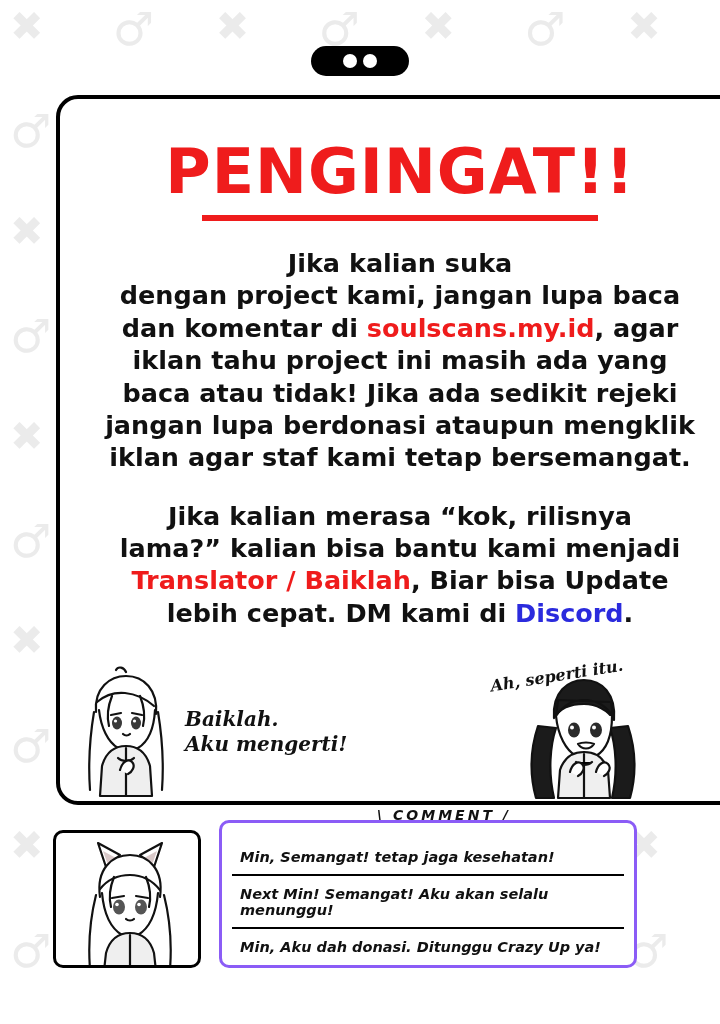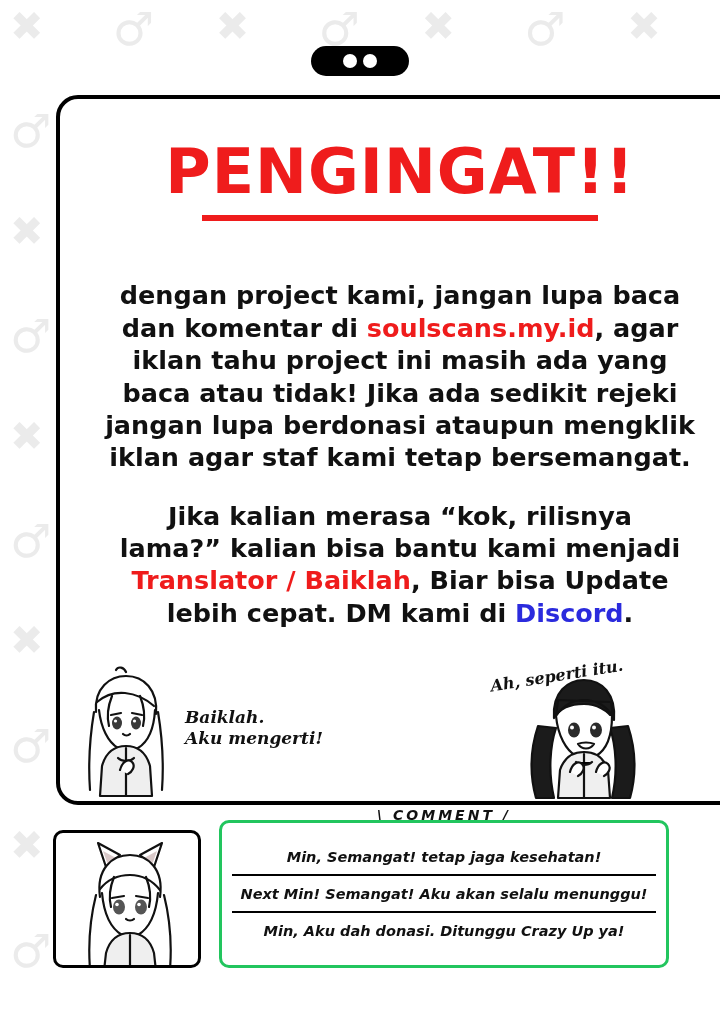--- a/index.html
+++ b/index.html
@@ -102,21 +102,21 @@
     font-style: italic;
     font-weight: bold;
     color: #111;
     position: absolute;
     line-height: 1.25;
     white-space: pre-line;
   }
   #hand-left {
     left: 185px;
     top: 707px;
-    font-size: 17px;
+    font-size: 20px;
     z-index: 4;
   }
   #hand-right {
     left: 490px;
     top: 666px;
     font-size: 16px;
     transform: rotate(-9deg);
     z-index: 4;
   }
 
@@ -146,27 +146,26 @@
     border: 3px solid #000;
     border-radius: 10px;
     background: #fff;
     box-sizing: border-box;
     overflow: hidden;
   }
   #comment-panel {
     position: absolute;
     left: 176px;
     top: 0px;
-    width: 450px;
+    width: 418px;
     height: 148px;
-    border: 3px solid #22c55e;
+    border: 3px solid #8b5cf6;
     border-radius: 10px;
     background: #fff;
     box-sizing: border-box;
-    text-align: center;
   }
   #comment-header {
     position: absolute;
     left: 176px;
     top: -13px;
     width: 450px;
     text-align: center;
     font-size: 14px;
     font-weight: bold;
     letter-spacing: 3px;
@@ -269,21 +268,21 @@
   <div class="notch-dot"></div>
 </div>
 
 <div id="main-panel">
 
   <div id="title">PENGINGAT!!</div>
   <div id="title-rule"></div>
 
   <div id="body-text">
     <div class="para">
-      <br>
+      <span>Jika kalian suka</span><br>
       <span>dengan project kami, jangan lupa baca</span><br>
       <span>dan komentar di </span><span class="hl-red">soulscans.my.id</span><span>, agar</span><br>
       <span>iklan tahu project ini masih ada yang</span><br>
       <span>baca atau tidak! Jika ada sedikit rejeki</span><br>
       <span>jangan lupa berdonasi ataupun mengklik</span><br>
       <span>iklan agar staf kami tetap bersemangat.</span>
     </div>
     <div class="para">
       <span>Jika kalian merasa “kok, rilisnya</span><br>
       <span>lama?” kalian bisa bantu kami menjadi</span><br>

